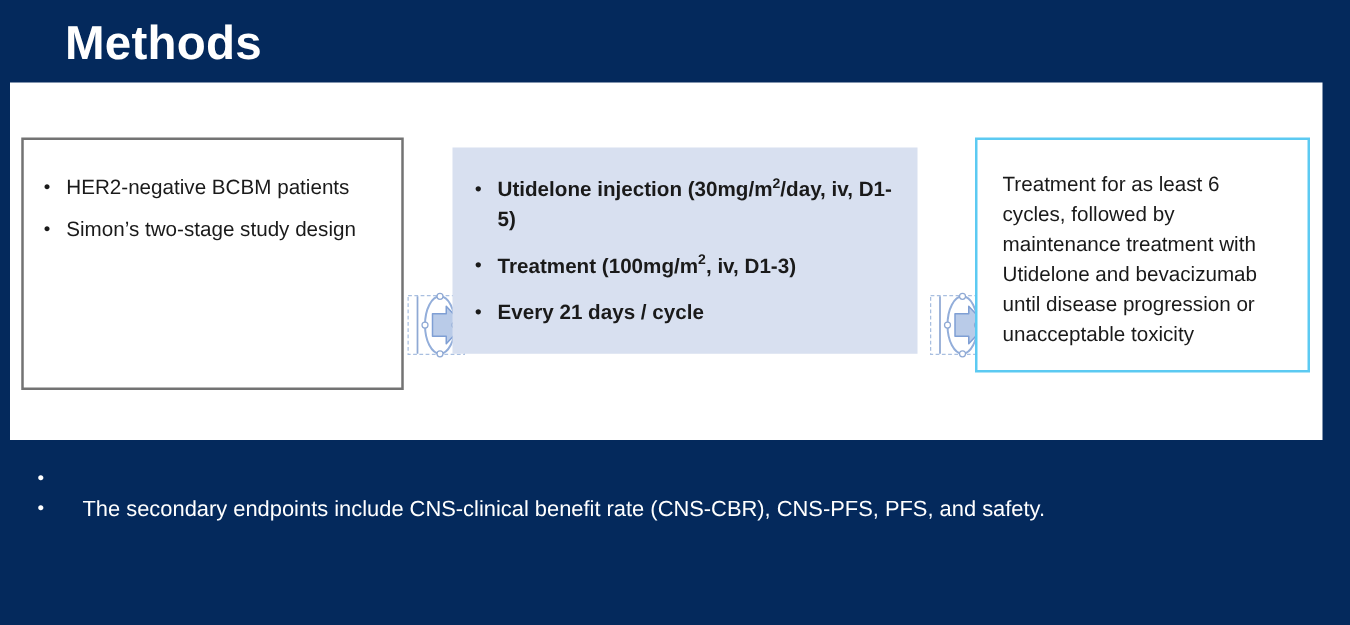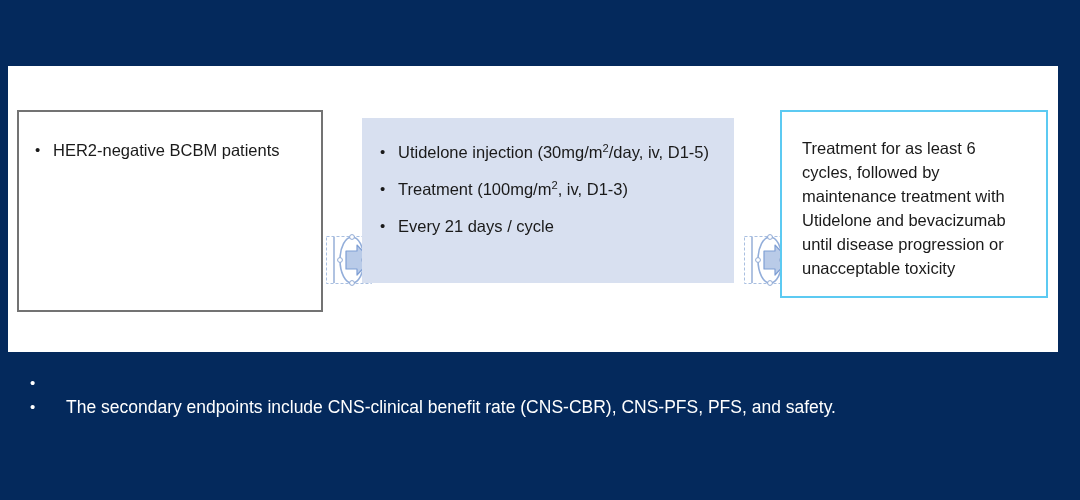--- a/index.html
+++ b/index.html
@@ -98,20 +98,21 @@
     position: absolute;
     left: 4px;
     top: 0;
     font-size: 15px;
     line-height: 24px;
     color: #1a1a1a;
   }
   .box-two ul.box-list > li {
     margin-bottom: 13px;
     font-size: 16.5px;
+    font-weight: bold;
   }
   .plain-text {
     font-size: 16.5px;
     line-height: 24px;
     color: #1a1a1a;
   }
   sup {
     font-size: 0.68em;
     vertical-align: super;
     line-height: 0;
@@ -150,26 +151,28 @@
     font-size: 15px;
     line-height: 26px;
     color: #ffffff;
   }
 </style>
 </head>
 <body>
 
 <div class="slide">
 
+  <div class="slide-title">Methods</div>
 
   <div class="panel">
 
     <div class="flow-box box-one">
       <ul class="box-list">
         <li>HER2-negative BCBM patients</li>
+        <li>Simon’s two-stage study design</li>
       </ul>
     </div>
 
     <div class="connector c1">
       <svg width="52" height="66" viewBox="0 0 52 66" xmlns="http://www.w3.org/2000/svg">
 
         <rect x="2.5" y="9.5" width="45" height="47" fill="none" stroke="#a9bfe0" stroke-width="1" stroke-dasharray="3 2"></rect>
 
         <line x1="10" y1="10" x2="10" y2="56" stroke="#8fa9d4" stroke-width="1.4"></line>
 

